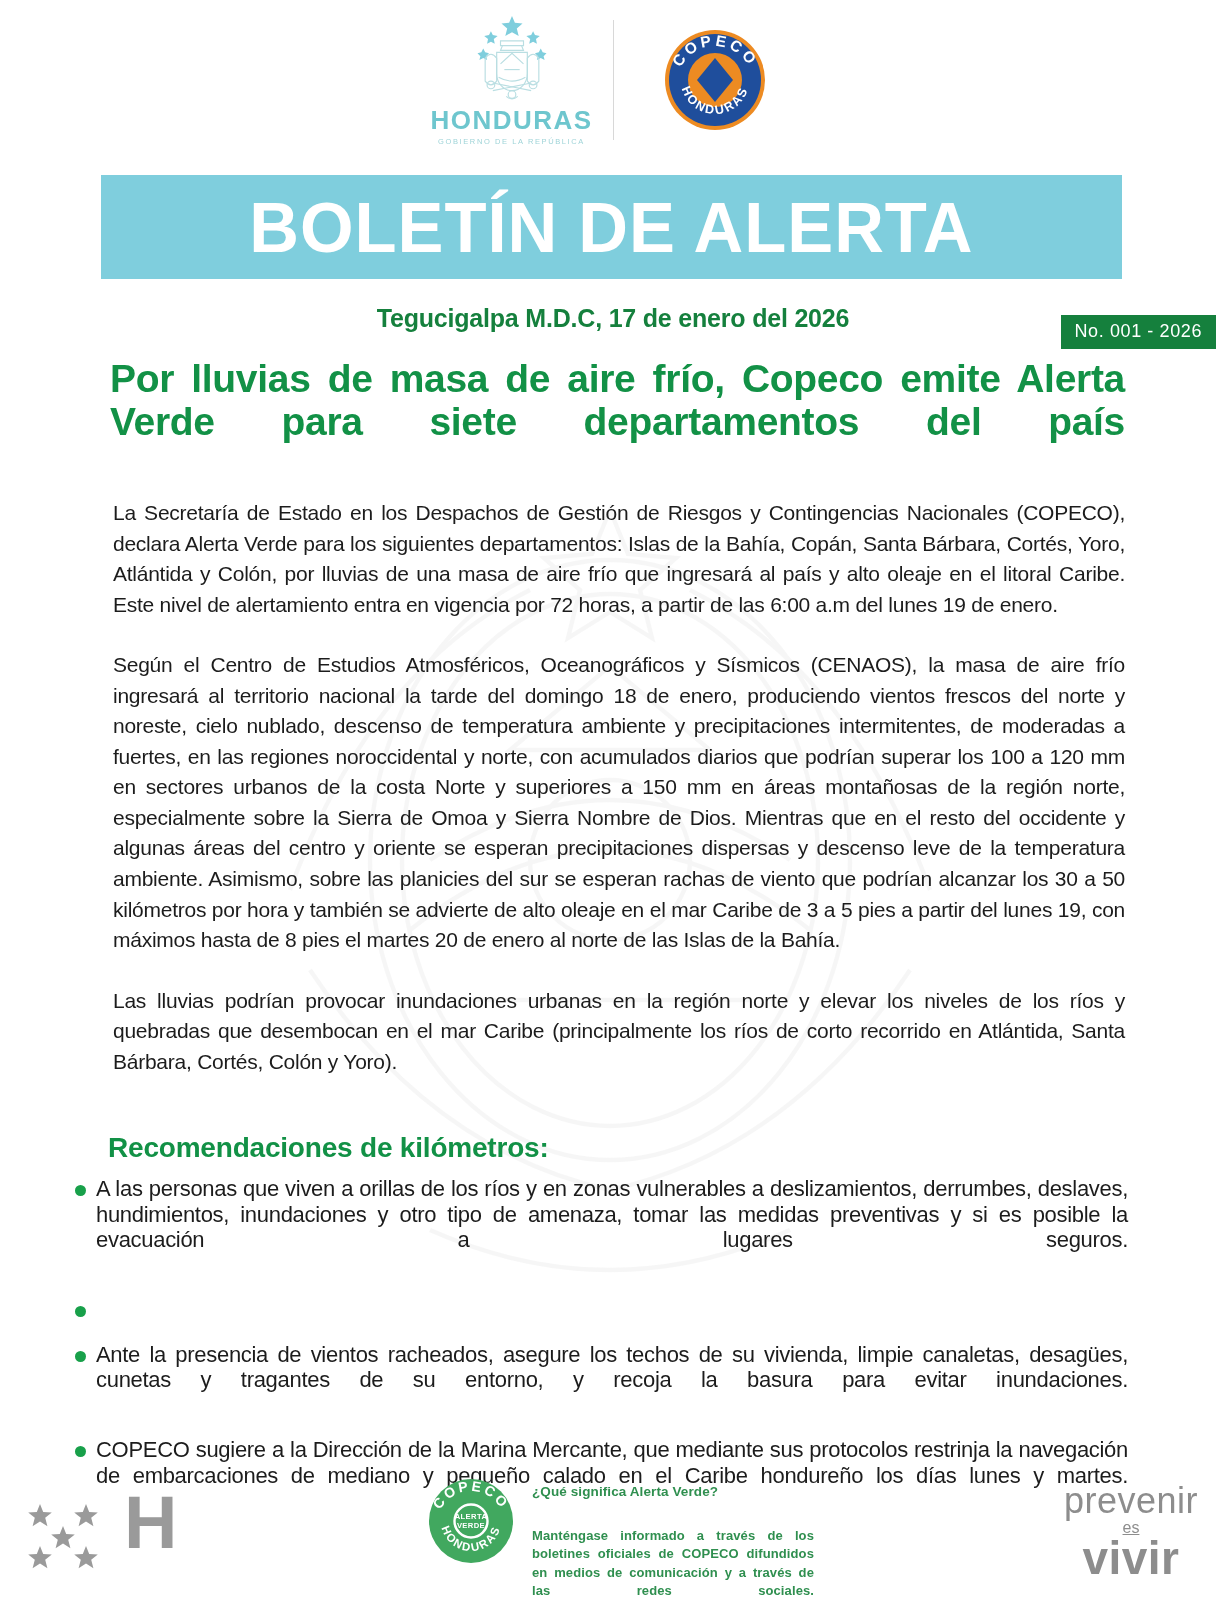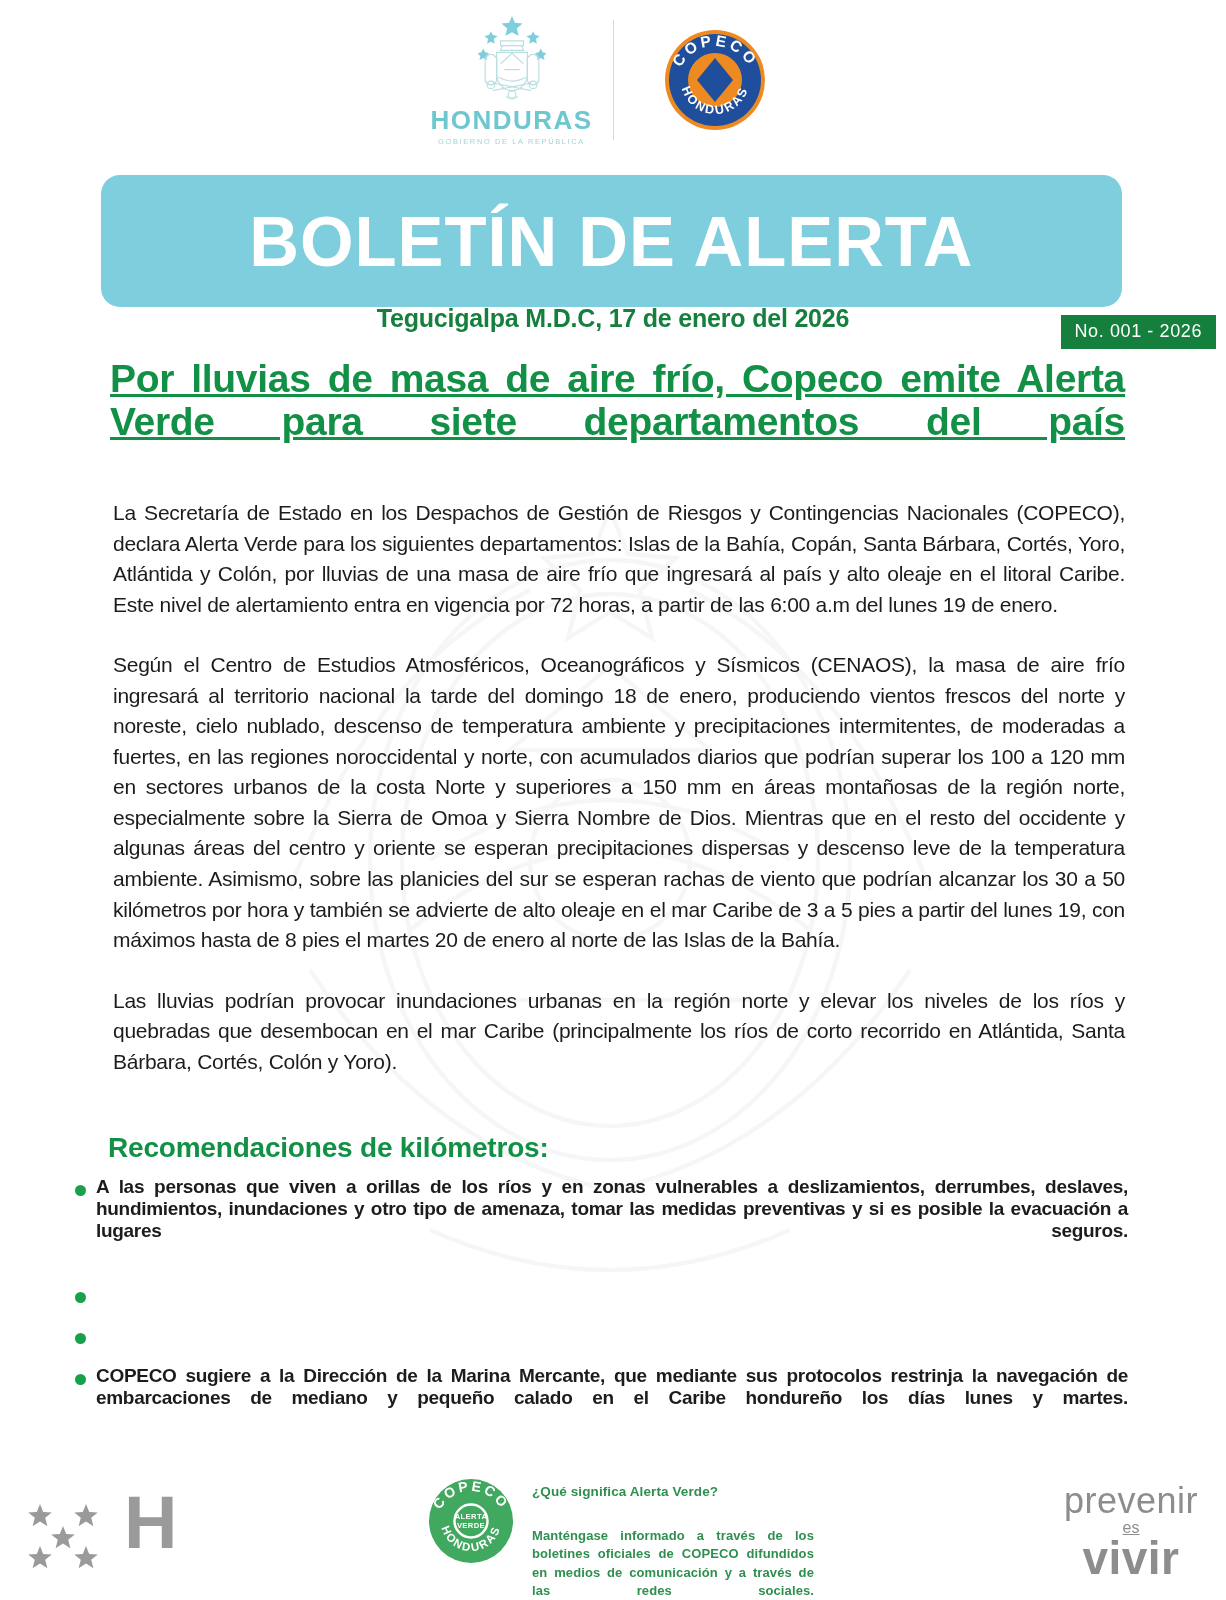--- a/index.html
+++ b/index.html
@@ -82,26 +82,25 @@
     justify-content: center;
     padding-left: 26px;
   }
 
   
   .banner {
     position: absolute;
     left: 101px;
     top: 175px;
     width: 1021px;
-    height: 132px;
+    height: 104px;
     background: #7FCEDD;
     display: flex;
     align-items: center;
     justify-content: center;
-    border-radius: 19px;
   }
   .banner-title {
     font-family: "Liberation Sans", sans-serif;
     font-weight: bold;
     font-size: 71px;
     letter-spacing: 1px;
     color: #ffffff;
     transform: scaleX(0.97);
     white-space: nowrap;
   }
@@ -137,21 +136,20 @@
     left: 110px;
     top: 358px;
     width: 1015px;
     font-family: "Liberation Sans", sans-serif;
     font-weight: bold;
     font-size: 39px;
     line-height: 1.10;
     color: #129146;
     text-align: justify;
     letter-spacing: -0.3px;
-    text-decoration: underline;
   }
   .headline::after { content: ""; display: inline-block; width: 100%; }
 
   
   .body-wrap {
     position: absolute;
     left: 113px;
     top: 498px;
     width: 1012px;
   }
@@ -184,26 +182,25 @@
     width: 1060px;
     list-style: none;
     margin: 0;
     padding: 0;
   }
   .rec-item {
     position: relative;
     padding-left: 28px;
     margin-bottom: 19px;
     font-family: "Liberation Sans", sans-serif;
-    font-size: 19px;
+    font-size: 22px;
     line-height: 1.16;
     text-align: justify;
     color: #1c1c1c;
     letter-spacing: -0.3px;
-    font-weight: bold;
   }
   .rec-item::after { content: ""; display: inline-block; width: 100%; }
   .rec-bullet {
     position: absolute;
     left: 7px;
     top: 9px;
     width: 11px;
     height: 11px;
     border-radius: 50%;
     background: #18a04a;
@@ -372,20 +369,21 @@
   <ul class="rec-list">
     <li class="rec-item">
       <span class="rec-bullet"></span>
       <span>A las personas que viven a orillas de los ríos y en zonas vulnerables a deslizamientos, derrumbes, deslaves, hundimientos, inundaciones y otro tipo de amenaza, tomar las medidas preventivas y si es posible la evacuación a lugares seguros.</span>
     </li>
     <li class="rec-item">
       <span class="rec-bullet"></span>
     </li>
     <li class="rec-item">
       <span class="rec-bullet"></span>
+      <span>Ante la presencia de vientos racheados, asegure los techos de su vivienda, limpie canaletas, desagües, cunetas y tragantes de su entorno, y recoja la basura para evitar inundaciones.</span>
     </li>
     <li class="rec-item">
       <span class="rec-bullet"></span>
       <span>COPECO sugiere a la Dirección de la Marina Mercante, que mediante sus protocolos restrinja la navegación de embarcaciones de mediano y pequeño calado en el Caribe hondureño los días lunes y martes.</span>
     </li>
   </ul>
 
   <div class="footer">
 
     <div class="foot-left">

